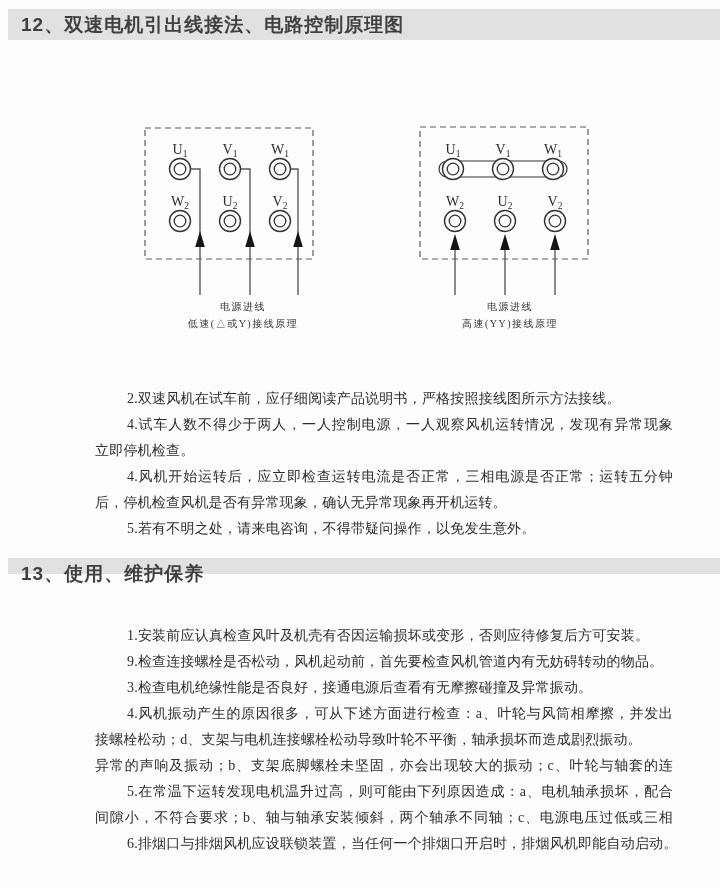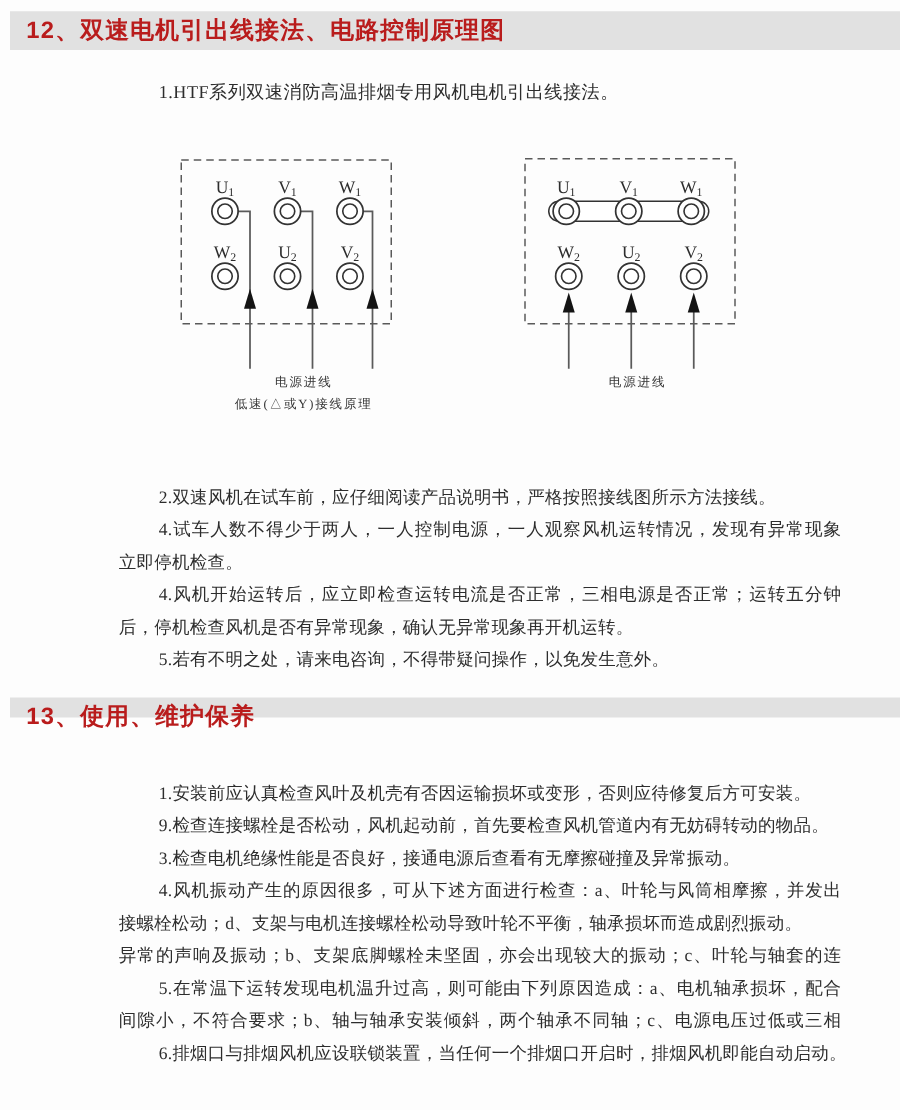--- a/index.html
+++ b/index.html
@@ -3,21 +3,21 @@
 <meta charset="utf-8">
 <style>
   html,body{margin:0;padding:0;background:#fff;}
   .page{
     position:relative;width:720px;height:888px;background:#fdfdfd;
     font-family:"Liberation Serif", serif;color:#2d2d2d;overflow:hidden;
   }
   .secbar{
     position:absolute;left:8px;right:0;height:31px;background:#e1e1e1;
     font-family:"Liberation Sans", sans-serif;font-weight:bold;font-size:19px;
-    color:#b91c1c;line-height:31px;padding-left:13px;letter-spacing:1px;
+    color:#404040;line-height:31px;padding-left:13px;letter-spacing:1px;
     box-sizing:border-box;
   }
   #bar12{top:9px;}
   #bar13{top:558px;height:16px;line-height:32px;}
   .intro{
     position:absolute;left:127px;top:64px;font-size:14.5px;letter-spacing:0.4px;
     white-space:nowrap;
   }
   .textblock{
     position:absolute;left:95px;width:578px;font-size:14px;letter-spacing:0.2px;
@@ -45,21 +45,20 @@
 </style>
 </head>
 <body>
 
 <div class="page">
 
   <div class="secbar" id="bar12">
     <span>12、双速电机引出线接法、电路控制原理图</span>
   </div>
 
-  <div class="intro">1.HTF系列双速消防高温排烟专用风机电机引出线接法。</div>
 
   <svg class="diagram-svg" width="470" height="212" viewBox="0 0 470 212" xmlns="http://www.w3.org/2000/svg">
 
     <g>
       <rect class="dashbox" x="15" y="6" width="168" height="131"></rect>
 
       <path class="wire" d="M60.5 47 H70 V173"></path>
       <path class="wire" d="M110.5 47 H120 V173"></path>
       <path class="wire" d="M160.5 47 H168 V173"></path>
       <polygon class="arrowhead" points="70,109 65.2,125 74.8,125"></polygon>
@@ -146,20 +145,21 @@
       <text class="tlabel" x="425" y="84" text-anchor="middle"><tspan>V</tspan><tspan class="ts" dy="3">2</tspan></text>
     </g>
   </svg>
 
   <div class="cap" id="cap-low">
     <div>电源进线</div>
     <div>低速(△或Y)接线原理</div>
   </div>
   <div class="cap" id="cap-high">
     <div>电源进线</div>
+    <div>高速(YY)接线原理</div>
   </div>
 
   <div class="textblock" id="block12">
     <div class="line ind">2.双速风机在试车前，应仔细阅读产品说明书，严格按照接线图所示方法接线。</div>
     <div class="line ind j">4.试车人数不得少于两人，一人控制电源，一人观察风机运转情况，发现有异常现象</div>
     <div class="line">立即停机检查。</div>
     <div class="line ind j">4.风机开始运转后，应立即检查运转电流是否正常，三相电源是否正常；运转五分钟</div>
     <div class="line">后，停机检查风机是否有异常现象，确认无异常现象再开机运转。</div>
     <div class="line ind">5.若有不明之处，请来电咨询，不得带疑问操作，以免发生意外。</div>
   </div>

